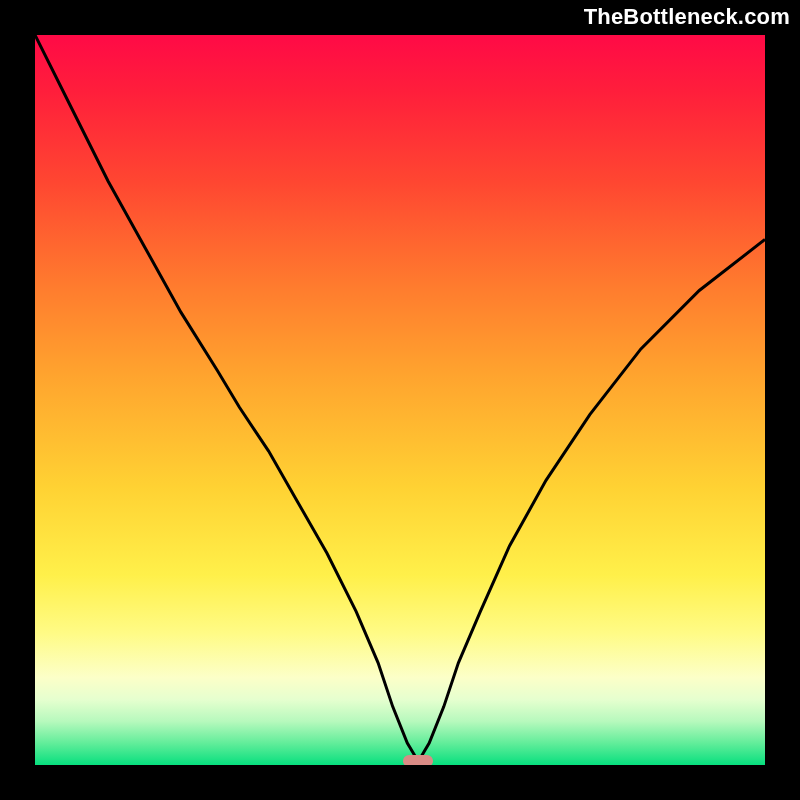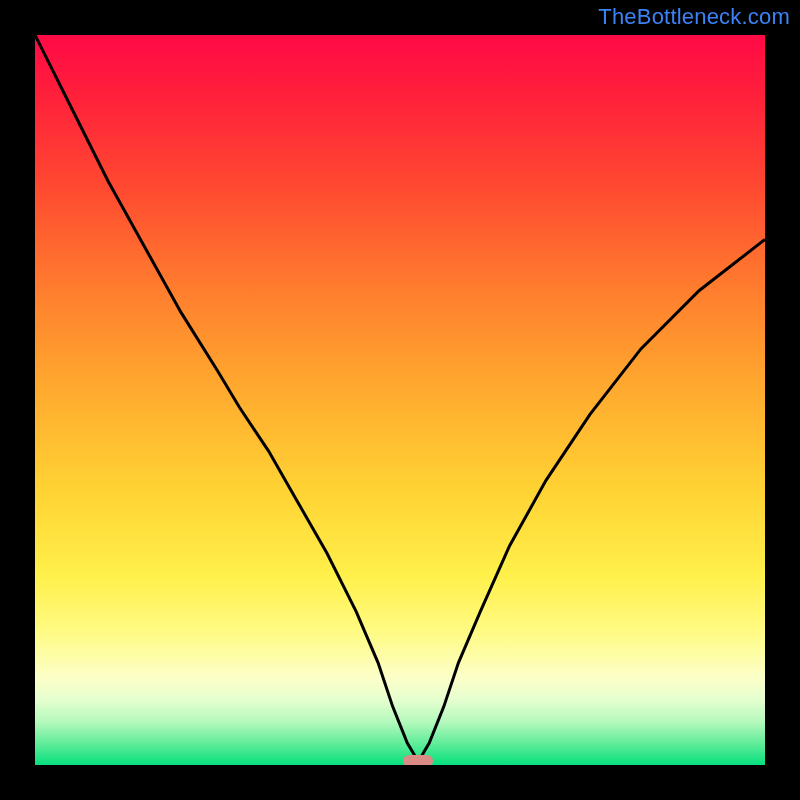--- a/index.html
+++ b/index.html
@@ -14,23 +14,23 @@
   .stage {
     position: relative;
     width: 800px;
     height: 800px;
     background: #000;
   }
   .watermark {
     position: absolute;
     top: 4px;
     right: 10px;
-    color: #3b82f6;
+    color: #ffffff;
     font-size: 22px;
-    font-weight: 400;
+    font-weight: 700;
     letter-spacing: 0.2px;
     z-index: 5;
     user-select: none;
   }
   .plot-area {
     position: absolute;
     left: 35px;
     top: 35px;
     width: 730px;
     height: 730px;

